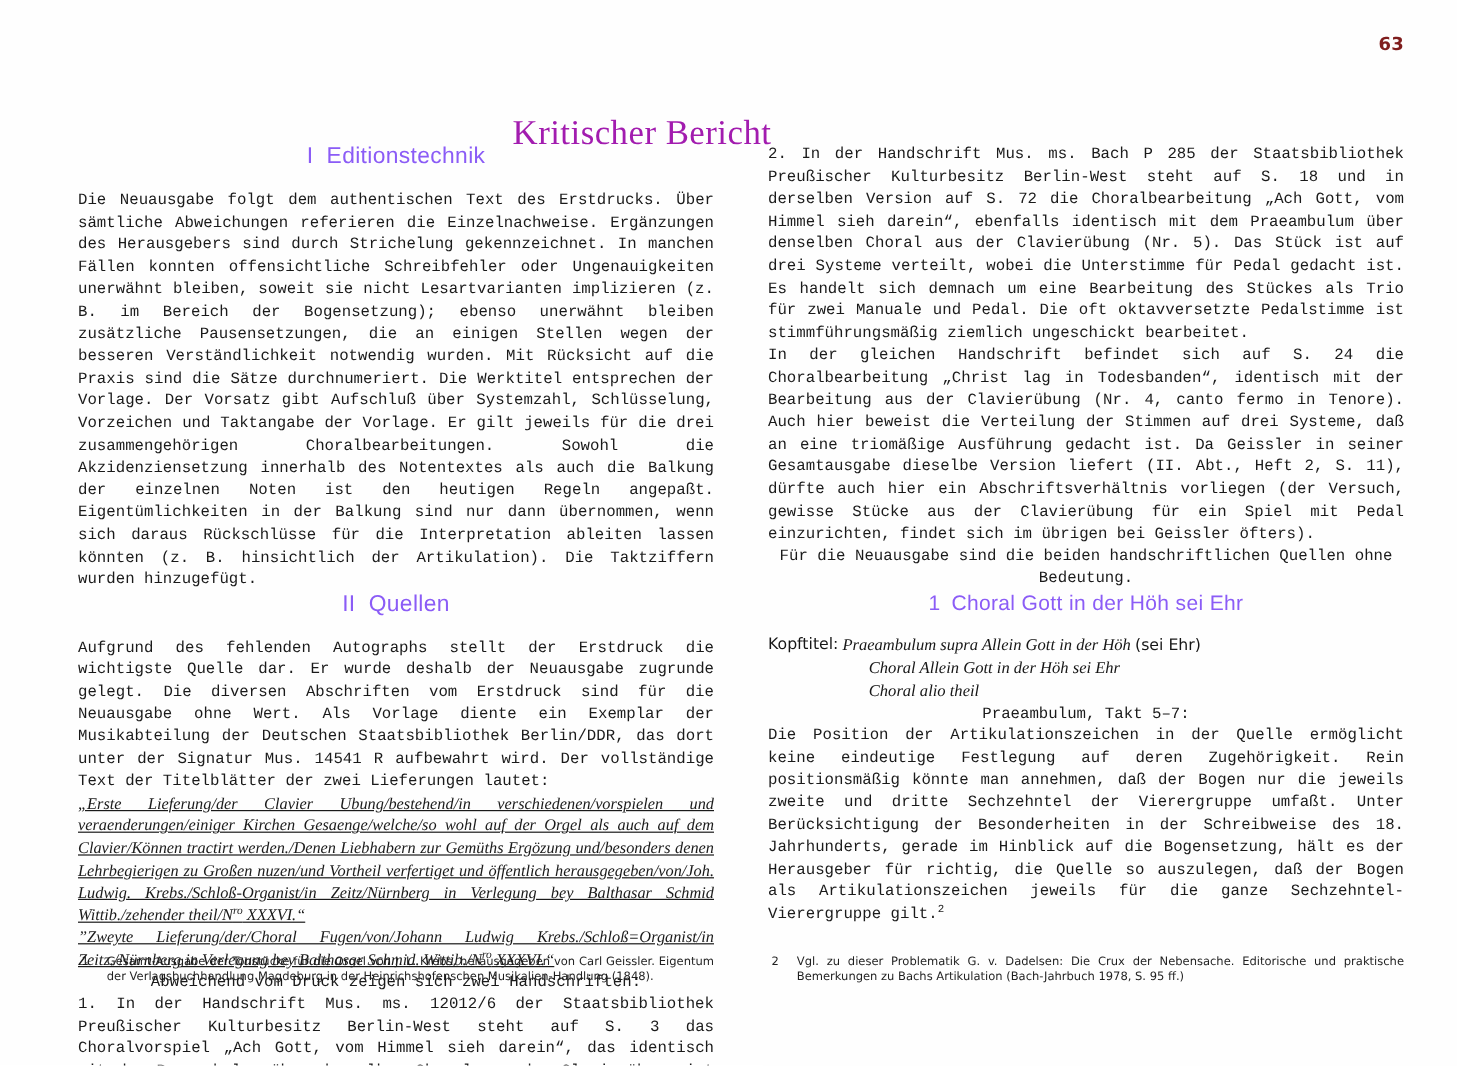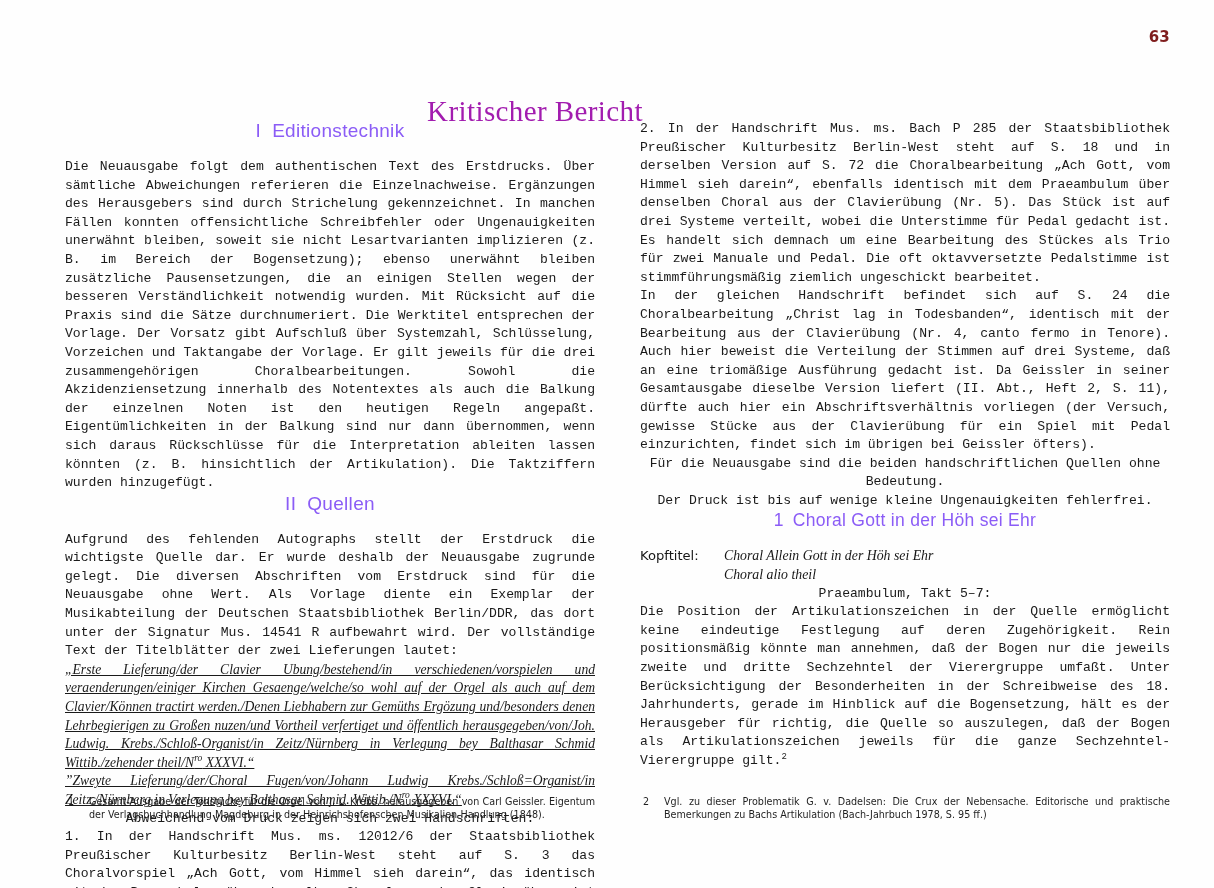--- a/index.html
+++ b/index.html
@@ -221,28 +221,28 @@
 
     <div class="col col-right">
 
       <p class="body">2. In der Handschrift Mus. ms. Bach P 285 der Staatsbibliothek Preußischer Kulturbesitz Berlin-West steht auf S. 18 und in derselben Version auf S. 72 die Choralbearbeitung „Ach Gott, vom Himmel sieh darein“, ebenfalls identisch mit dem Praeambulum über denselben Choral aus der Clavierübung (Nr. 5). Das Stück ist auf drei Systeme verteilt, wobei die Unterstimme für Pedal gedacht ist. Es handelt sich demnach um eine Bearbeitung des Stückes als Trio für zwei Manuale und Pedal. Die oft oktavversetzte Pedalstimme ist stimmführungsmäßig ziemlich ungeschickt bearbeitet.</p>
 
       <p class="body">In der gleichen Handschrift befindet sich auf S. 24 die Choralbearbeitung „Christ lag in Todesbanden“, identisch mit der Bearbeitung aus der Clavierübung (Nr. 4, canto fermo in Tenore). Auch hier beweist die Verteilung der Stimmen auf drei Systeme, daß an eine triomäßige Ausführung gedacht ist. Da Geissler in seiner Gesamtausgabe dieselbe Version liefert (II. Abt., Heft 2, S. 11), dürfte auch hier ein Abschriftsverhältnis vorliegen (der Versuch, gewisse Stücke aus der Clavierübung für ein Spiel mit Pedal einzurichten, findet sich im übrigen bei Geissler öfters).</p>
 
       <p class="body ragged">Für die Neuausgabe sind die beiden handschriftlichen Quellen ohne Bedeutung.</p>
 
 
-      <p class="body ragged">Der Druck ist bis auf wenige kleine Ungenauigkeiten fehlerfrei.</p>
 
       <h2 class="section sub sp-top-lg">
         <span class="numeral">1</span><span>Choral Gott in der Höh sei Ehr</span>
       </h2>
 
       <div class="kopftitel">
         <span class="kt-label">Kopftitel:</span><span class="kt-lines">
+          <div class="kt-line"><span>Praeambulum supra Allein Gott in der Höh</span> <span class="roman">(sei Ehr)</span></div>
           <div class="kt-line kt-indent">Choral Allein Gott in der Höh sei Ehr</div>
           <div class="kt-line kt-indent">Choral alio theil</div>
         </span>
       </div>
 
       <p class="body ragged">Praeambulum, Takt 5–7:</p>
 
       <p class="body"><span>Die Position der Artikulationszeichen in der Quelle ermöglicht keine eindeutige Festlegung auf deren Zugehörigkeit. Rein positionsmäßig könnte man annehmen, daß der Bogen nur die jeweils zweite und dritte Sechzehntel der Vierergruppe umfaßt. Unter Berücksichtigung der Besonderheiten in der Schreibweise des 18. Jahrhunderts, gerade im Hinblick auf die Bogensetzung, hält es der Herausgeber für richtig, die Quelle so auszulegen, daß der Bogen als Artikulationszeichen jeweils für die ganze Sechzehntel-Vierergruppe gilt.</span><sup>2</sup></p>
 
     </div>

